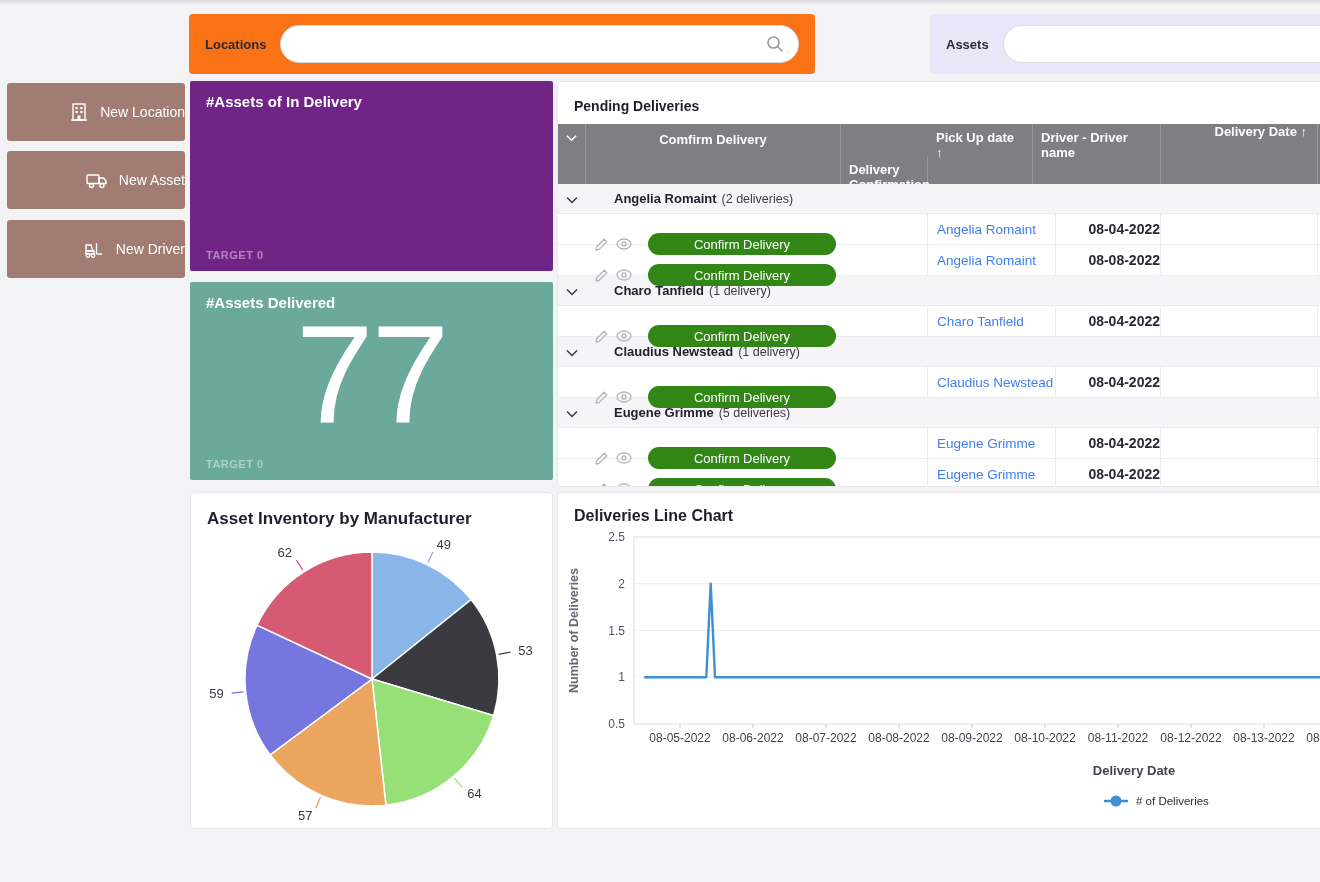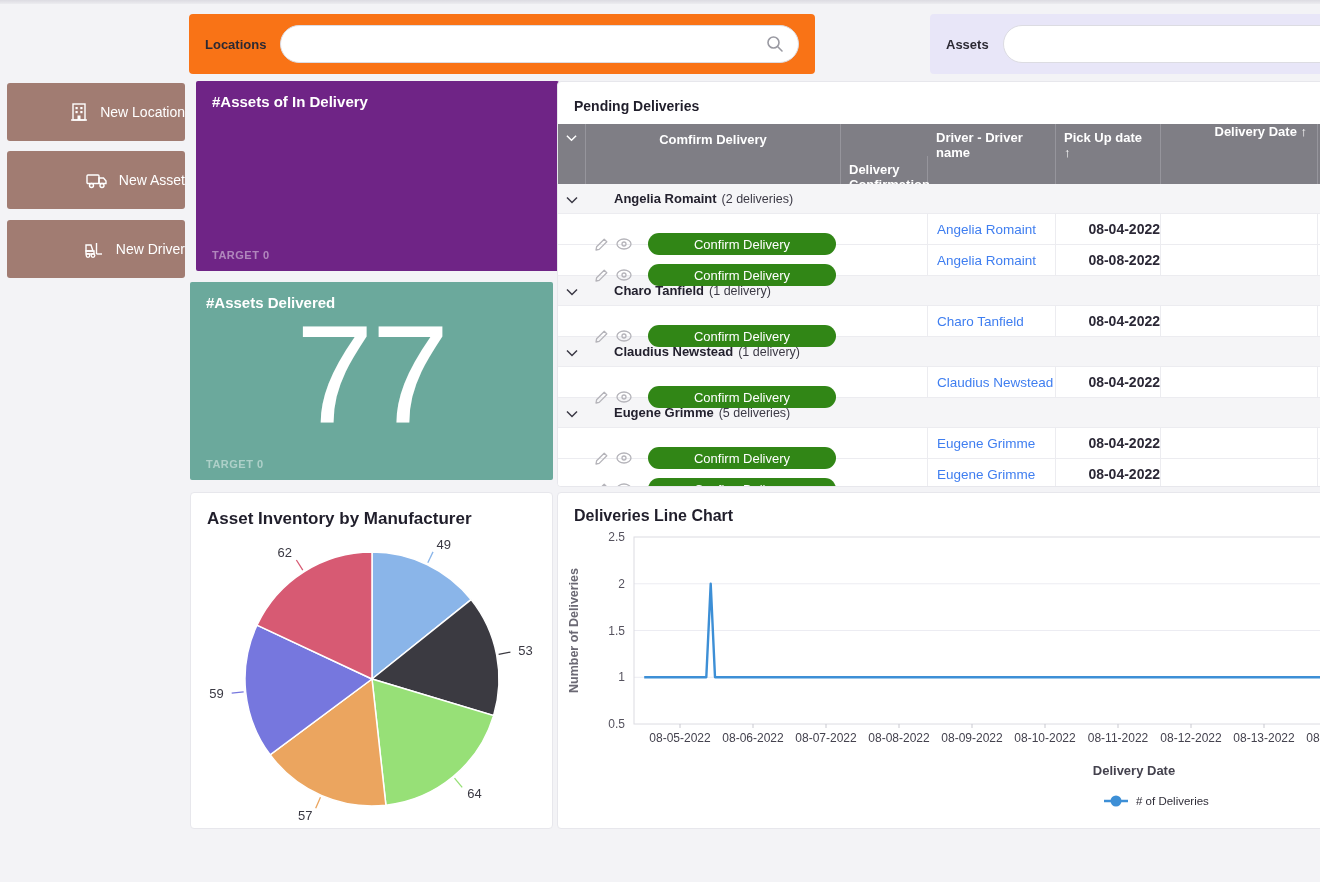--- a/index.html
+++ b/index.html
@@ -135,42 +135,42 @@
       <path d="M4 13 V7 h5 l2 6 z" fill="none" stroke="#fff" stroke-width="1.4"></path>
       <path d="M4 13 h8 v3 h-8 z" fill="none" stroke="#fff" stroke-width="1.4"></path>
       <circle cx="6" cy="17.5" r="1.8" fill="none" stroke="#fff" stroke-width="1.3"></circle>
       <circle cx="11" cy="17.5" r="1.8" fill="none" stroke="#fff" stroke-width="1.3"></circle>
       <line x1="14.5" y1="5" x2="14.5" y2="16" stroke="#fff" stroke-width="1.4"></line>
       <line x1="14.5" y1="16" x2="20" y2="16" stroke="#fff" stroke-width="1.4"></line>
     </svg>
     <span>New Driver</span>
   </button>
 
-  <div class="kpi" style="top: 81px; height: 190px; background: rgb(111, 36, 134); margin-left: 6px;">
+  <div class="kpi" style="top: 81px; height: 190px; background: rgb(111, 36, 134);">
     <div class="kpi-title">#Assets of In Delivery</div>
     <div class="kpi-target">TARGET 0</div>
   </div>
   <div class="kpi" style="top: 282px; height: 198px; background: rgb(107, 169, 156);">
     <div class="kpi-title">#Assets Delivered</div>
     <div class="kpi-value">77</div>
     <div class="kpi-target">TARGET 0</div>
   </div>
 
   <div class="card" id="pending-card">
     <div class="card-title" id="pending-title">Pending Deliveries</div>
     <div class="tbl-header">
       <div class="th th-chev">
         <svg width="12" height="8" viewBox="0 0 12 8">
             <polyline points="1,1.5 6,6.5 11,1.5" fill="none" stroke="#fff" stroke-width="1.6"></polyline>
           </svg>
       </div>
       <div class="th th-confirm">Comfirm Delivery</div>
       <div class="th th-photo">Delivery Confirmation Photo</div>
+      <div class="th th-pickup">Pick Up date ↑</div>
       <div class="th th-driver">Driver - Driver name</div>
-      <div class="th th-pickup">Pick Up date ↑</div>
       <div class="th th-delivery">Delivery Date ↑</div>
       <div class="th th-rest"></div>
     </div>
     <div id="tbl-body">
         <div class="grow">
           <span class="chev"><svg width="12" height="8" viewBox="0 0 12 8">
               <polyline points="1,1.5 6,6.5 11,1.5" fill="none" stroke="#3b3945" stroke-width="1.5"></polyline>
             </svg></span>
           <span class="gname">Angelia Romaint</span>
           <span class="gcount">(2 deliveries)</span>

